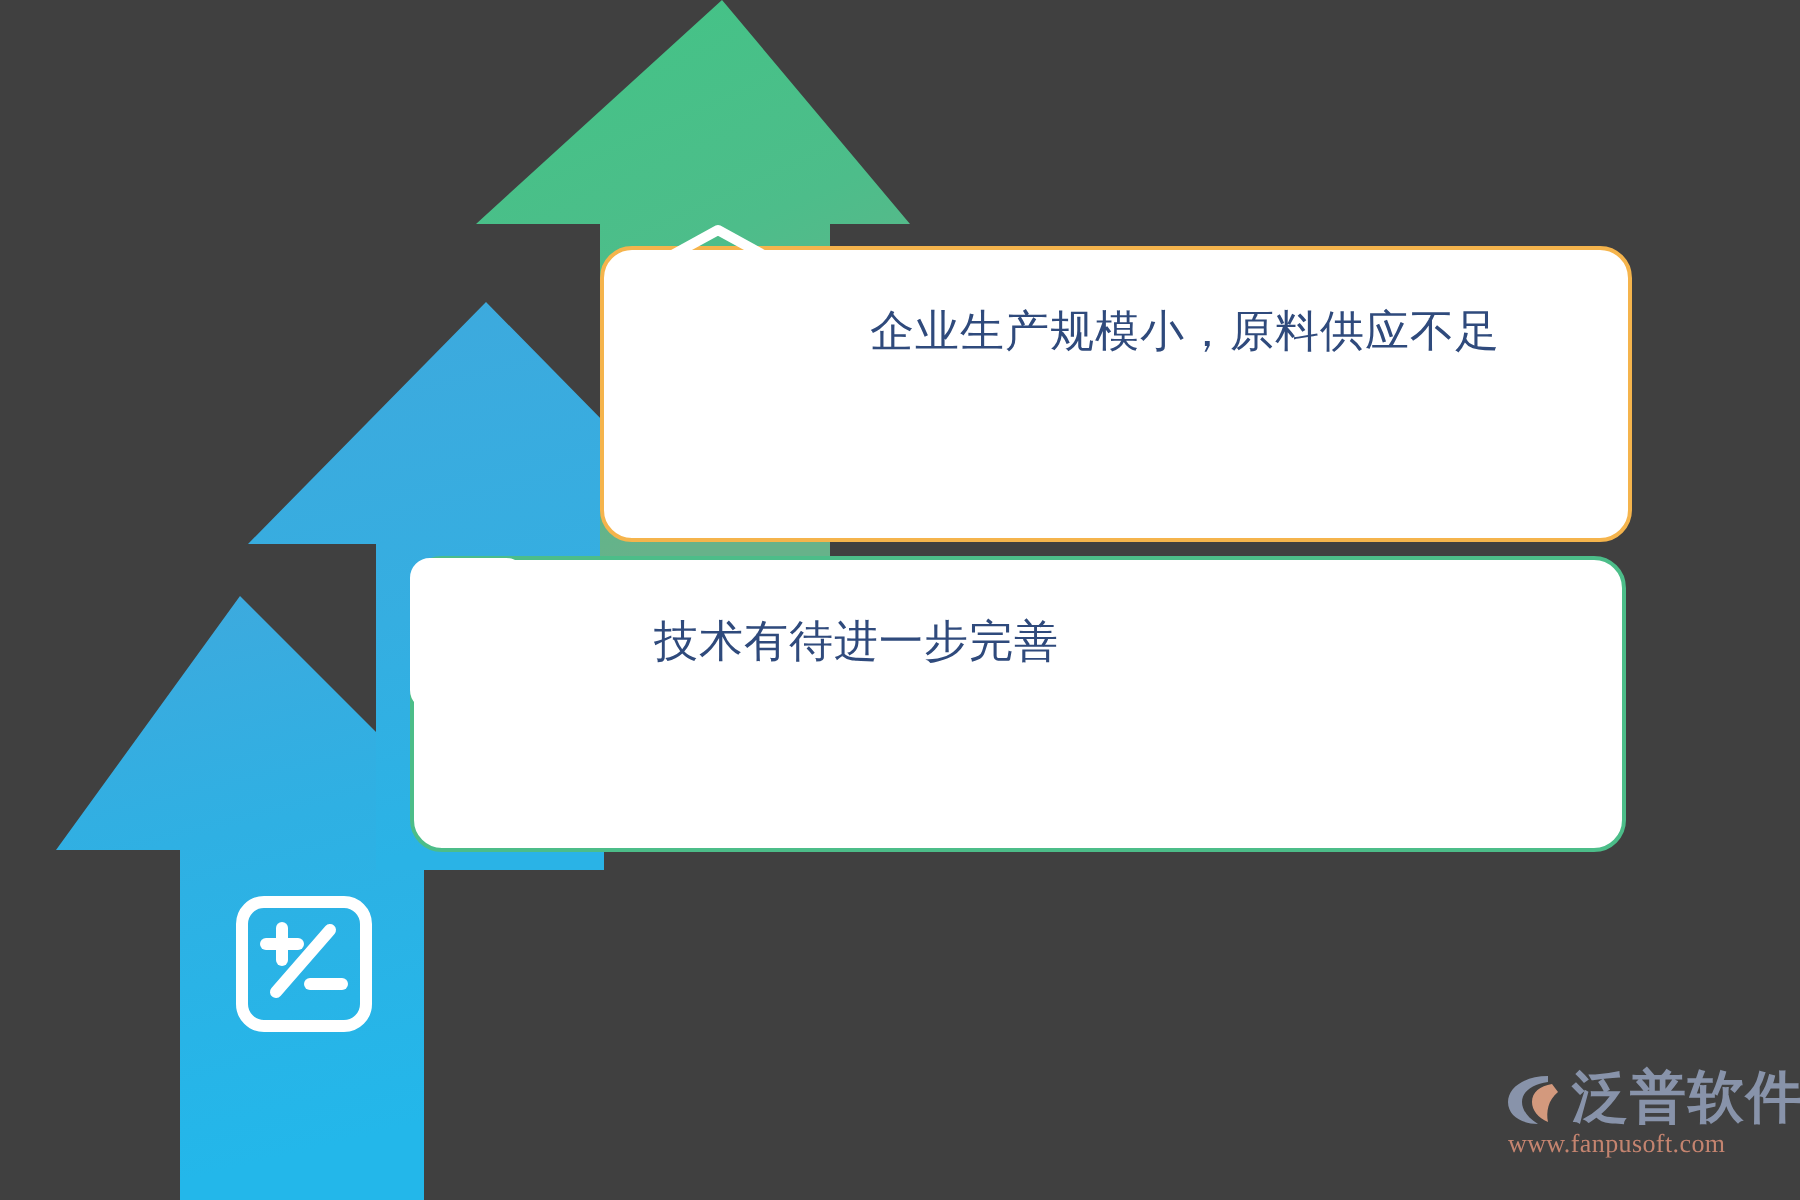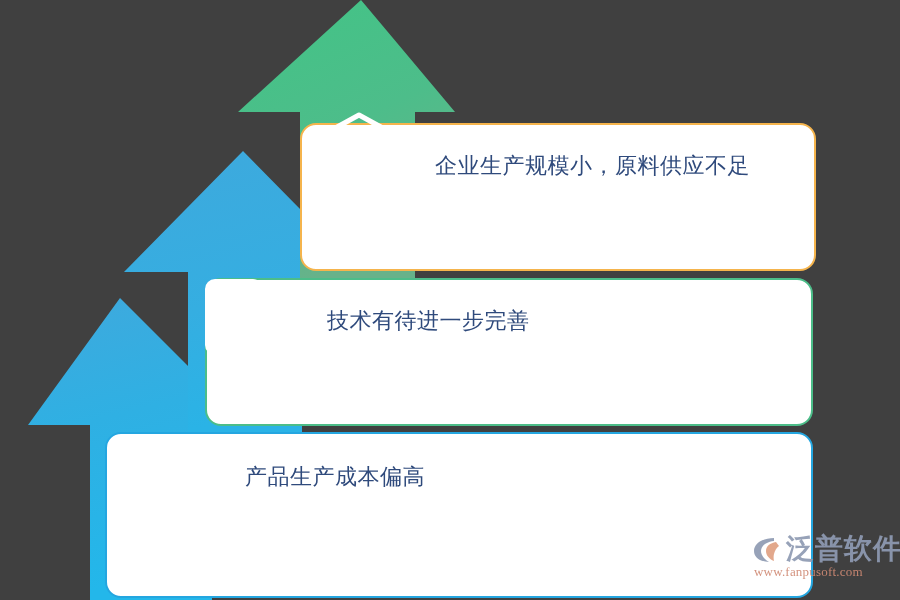--- a/index.html
+++ b/index.html
@@ -166,23 +166,20 @@
   </svg>
 
   <div class="callout" id="callout-1">
     <div class="callout-text" id="callout-1-text">企业生产规模小，原料供应不足</div>
   </div>
 
   <div class="callout" id="callout-2">
     <div class="callout-text" id="callout-2-text">技术有待进一步完善</div>
   </div>
 
-  <div class="callout" id="callout-3">
-    <div class="callout-text" id="callout-3-text">产品生产成本偏高</div>
-  </div>
 
   <div class="layer" id="icons-layer">
 
     <div class="icon-wrap" id="icon-hexagon-chart">
       <svg width="78" height="84" viewBox="0 0 78 84">
         <polygon points="39,5 70,22 70,62 39,79 8,62 8,22" fill="none" stroke="#ffffff" stroke-width="5" stroke-linejoin="round"></polygon>
         <rect x="25" y="48" width="6.5" height="10" rx="2.5" fill="#ffffff"></rect>
         <rect x="36" y="40" width="6.5" height="18" rx="2.5" fill="#ffffff"></rect>
         <rect x="47" y="31" width="6.5" height="27" rx="2.5" fill="#ffffff"></rect>
       </svg>

